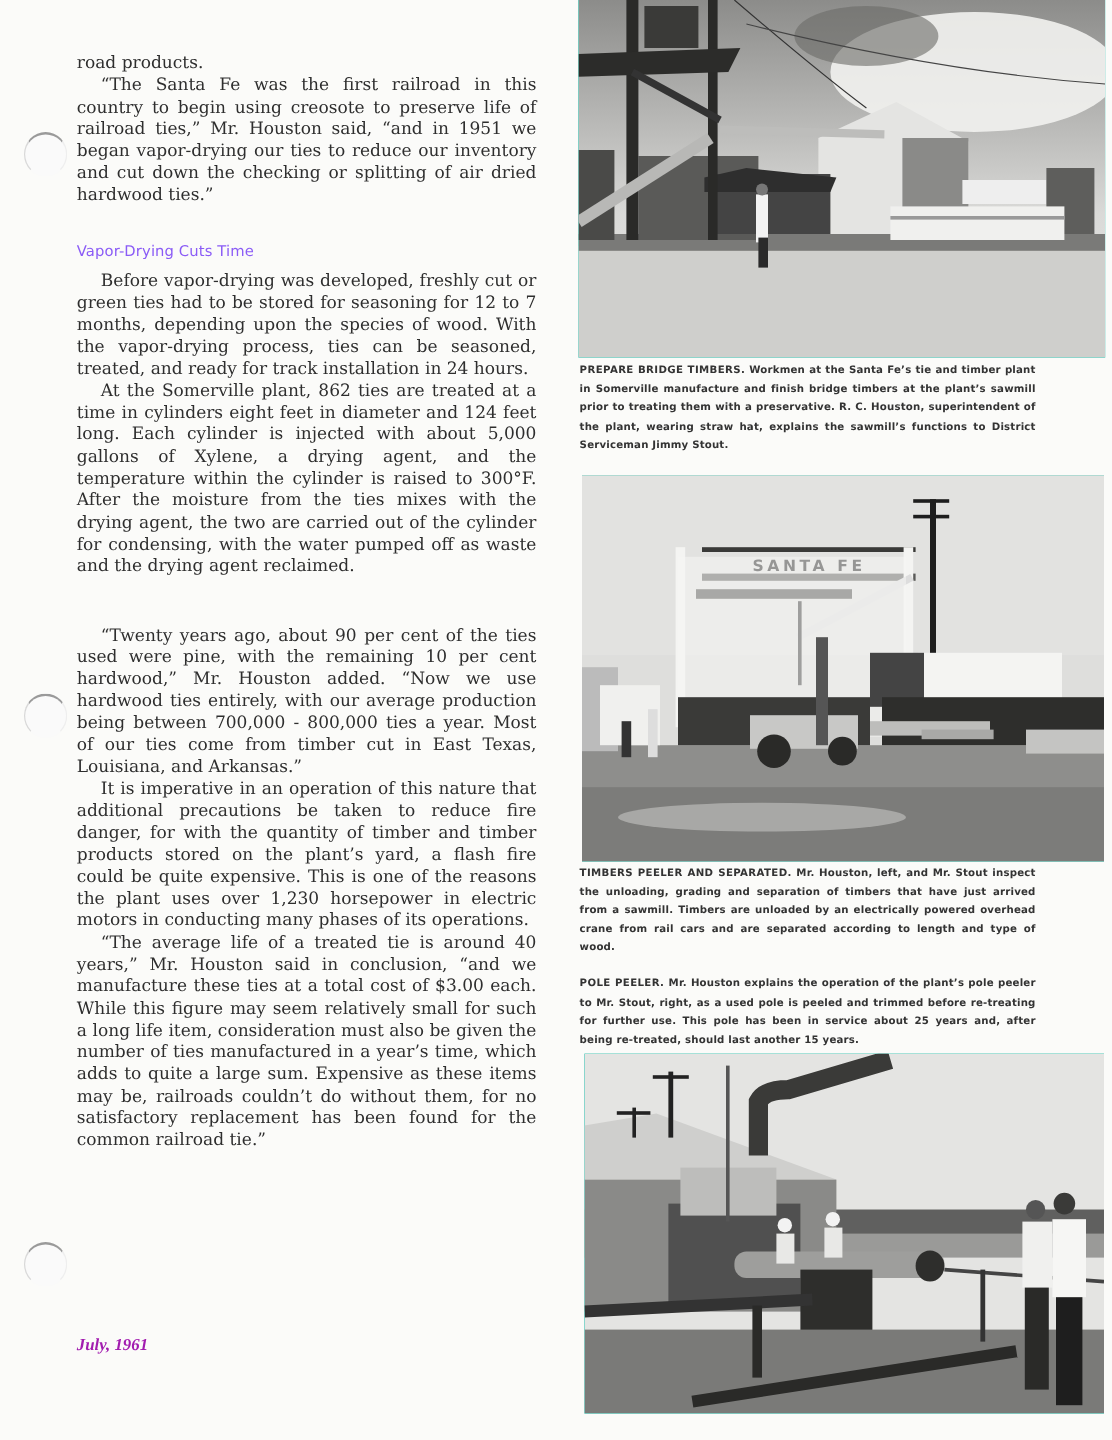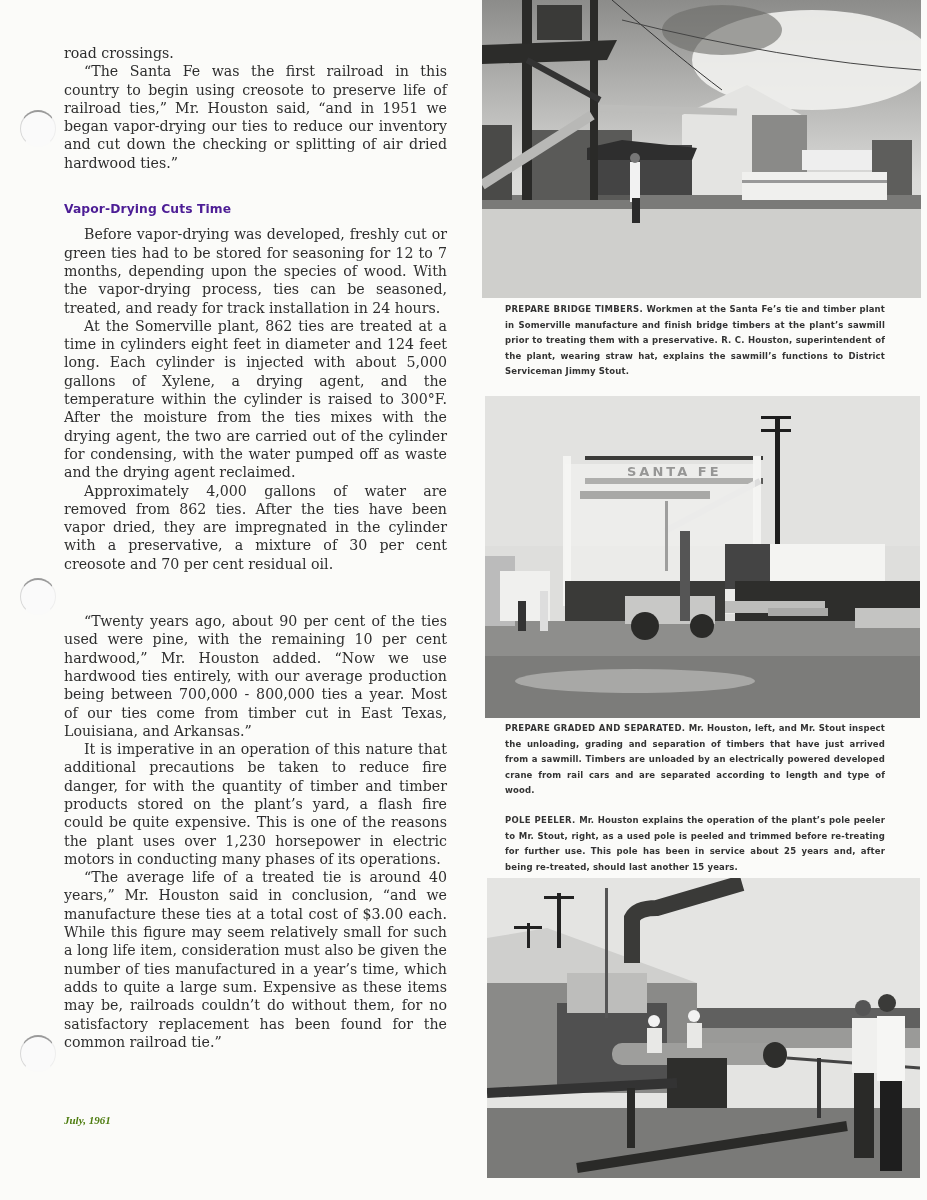--- a/index.html
+++ b/index.html
@@ -19,59 +19,58 @@
     background: #fafafa;
   }
   .col-left {
     position: absolute; left: 64px; top: 44px; width: 383px;
     font-size: 14.2px; line-height: 18.3px;
   }
   .col-left p { margin: 0; text-align: justify; text-indent: 20px; }
   .col-left p.noindent { text-indent: 0; }
   .col-left h3 {
     font-family: "DejaVu Sans", "Liberation Sans", sans-serif;
-    font-weight: bold; font-size: 12.3px; letter-spacing: 0.1px;
-    margin: 0; color: #4c1d95;
+    font-weight: normal; font-size: 12.3px; letter-spacing: 0.1px;
+    margin: 0; color: #8b5cf6;
   }
   .gap-before-h3 { height: 28px; }
   .gap-after-h3 { height: 7px; }
   .footer {
     position: absolute; left: 64px; top: 1114px;
     font-family: "Liberation Serif", "DejaVu Serif", serif;
-    font-style: italic; font-weight: bold; font-size: 11px; color: #4d7c0f;
+    font-style: italic; font-weight: bold; font-size: 14px; color: #a21caf;
   }
   .photo {
     position: absolute; overflow: hidden;
     background: #14b8a6;
   }
   .caption {
-    position: absolute; left: 505px; width: 380px;
+    position: absolute; left: 483px; width: 380px;
     font-family: "DejaVu Sans", "Liberation Sans", sans-serif;
     font-size: 8.5px; line-height: 15.5px; font-weight: bold; color: #333;
     text-align: justify; letter-spacing: 0.15px;
   }
   .caption .cap-title { letter-spacing: 0.3px; }
 </style>
 </head>
 <body>
 
 <div class="punch" style="top:110px;"></div>
 <div class="punch" style="top:578px;"></div>
 <div class="punch" style="top:1035px;"></div>
 
 <div class="col-left">
-  <p class="noindent">road crossings.</p>
+  <p class="noindent">road products.</p>
   <p>“The Santa Fe was the first railroad in this country to begin using creosote to preserve life of railroad ties,” Mr. Houston said, “and in 1951 we began vapor-drying our ties to reduce our inventory and cut down the checking or splitting of air dried hardwood ties.”</p>
 
   <div class="gap-before-h3"></div>
   <h3>Vapor-Drying Cuts Time</h3>
   <div class="gap-after-h3"></div>
   <p>Before vapor-drying was developed, freshly cut or green ties had to be stored for seasoning for 12 to 7 months, depending upon the species of wood. With the vapor-drying process, ties can be seasoned, treated, and ready for track installation in 24 hours.</p>
   <p>At the Somerville plant, 862 ties are treated at a time in cylinders eight feet in diameter and 124 feet long. Each cylinder is injected with about 5,000 gallons of Xylene, a drying agent, and the temperature within the cylinder is raised to 300°F. After the moisture from the ties mixes with the drying agent, the two are carried out of the cylinder for condensing, with the water pumped off as waste and the drying agent reclaimed.</p>
-  <p>Approximately 4,000 gallons of water are removed from 862 ties. After the ties have been vapor dried, they are impregnated in the cylinder with a preservative, a mixture of 30 per cent creosote and 70 per cent residual oil.</p>
 
   <div class="gap-before-h3" style="height:32px;"></div>
   <div class="gap-after-h3"></div>
   <p>“Twenty years ago, about 90 per cent of the ties used were pine, with the remaining 10 per cent hardwood,” Mr. Houston added. “Now we use hardwood ties entirely, with our average production being between 700,000 - 800,000 ties a year. Most of our ties come from timber cut in East Texas, Louisiana, and Arkansas.”</p>
   <p>It is imperative in an operation of this nature that additional precautions be taken to reduce fire danger, for with the quantity of timber and timber products stored on the plant’s yard, a flash fire could be quite expensive. This is one of the reasons the plant uses over 1,230 horsepower in electric motors in conducting many phases of its operations.</p>
   <p>“The average life of a treated tie is around 40 years,” Mr. Houston said in conclusion, “and we manufacture these ties at a total cost of $3.00 each. While this figure may seem relatively small for such a long life item, consideration must also be given the number of ties manufactured in a year’s time, which adds to quite a large sum. Expensive as these items may be, railroads couldn’t do without them, for no satisfactory replacement has been found for the common railroad tie.”</p>
 </div>
 
 <div class="footer">July, 1961</div>
 
@@ -163,22 +162,22 @@
     <circle cx="217" cy="230" r="12" fill="#2a2a28"></circle>
 
     <rect x="0" y="160" width="30" height="70" fill="#bbb"></rect>
     <rect x="15" y="175" width="50" height="50" fill="#f0f0ee"></rect>
 
     <rect x="33" y="205" width="8" height="30" fill="#333"></rect>
     <rect x="55" y="195" width="8" height="40" fill="#ddd"></rect>
   </svg>
 </div>
 <div class="caption" style="top:721px;">
-  <span class="cap-title">PREPARE GRADED AND SEPARATED.</span>
-  <span>Mr. Houston, left, and Mr. Stout inspect the unloading, grading and separation of timbers that have just arrived from a sawmill. Timbers are unloaded by an electrically powered developed crane from rail cars and are separated according to length and type of wood.</span>
+  <span class="cap-title">TIMBERS PEELER AND SEPARATED.</span>
+  <span>Mr. Houston, left, and Mr. Stout inspect the unloading, grading and separation of timbers that have just arrived from a sawmill. Timbers are unloaded by an electrically powered overhead crane from rail cars and are separated according to length and type of wood.</span>
 </div>
 
 <div class="caption" style="top:813px;">
   <span class="cap-title">POLE PEELER.</span>
   <span>Mr. Houston explains the operation of the plant’s pole peeler to Mr. Stout, right, as a used pole is peeled and trimmed before re-treating for further use. This pole has been in service about 25 years and, after being re-treated, should last another 15 years.</span>
 </div>
 
 <div class="photo" style="left:487px; top:878px; width:433px; height:300px;" title="Pole peeler machine on wooden platform with men observing">
   <svg width="433" height="300" viewBox="0 0 433 300">
     <rect width="433" height="300" fill="#e4e4e2"></rect>

